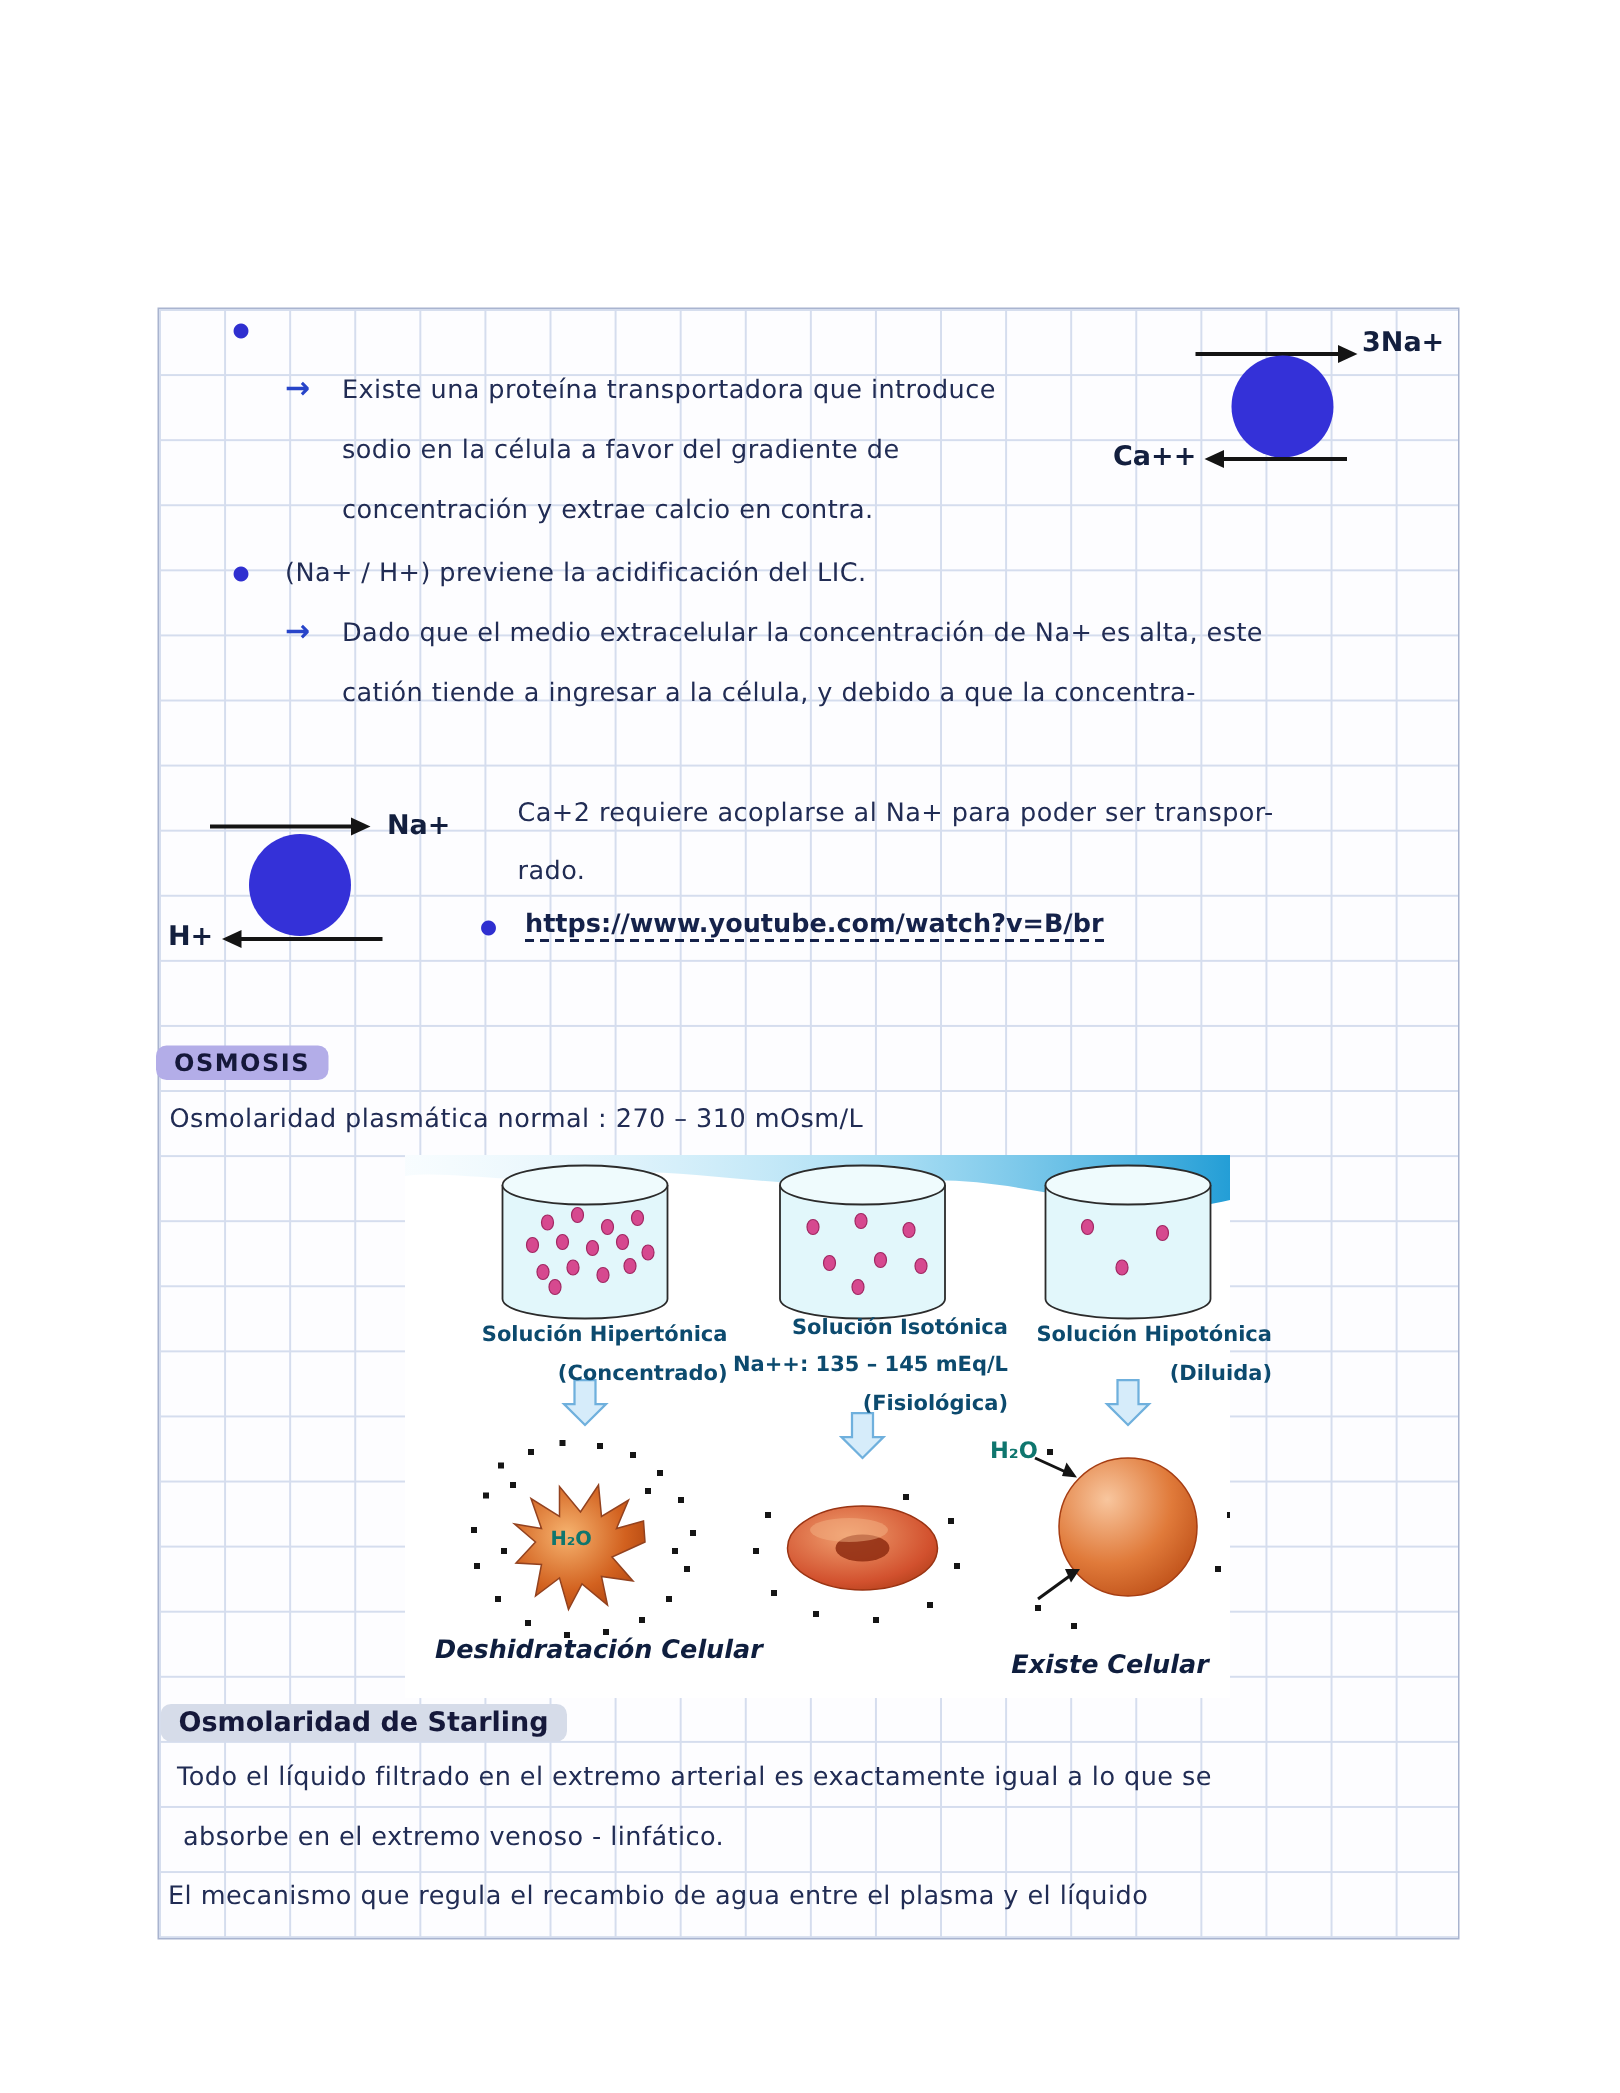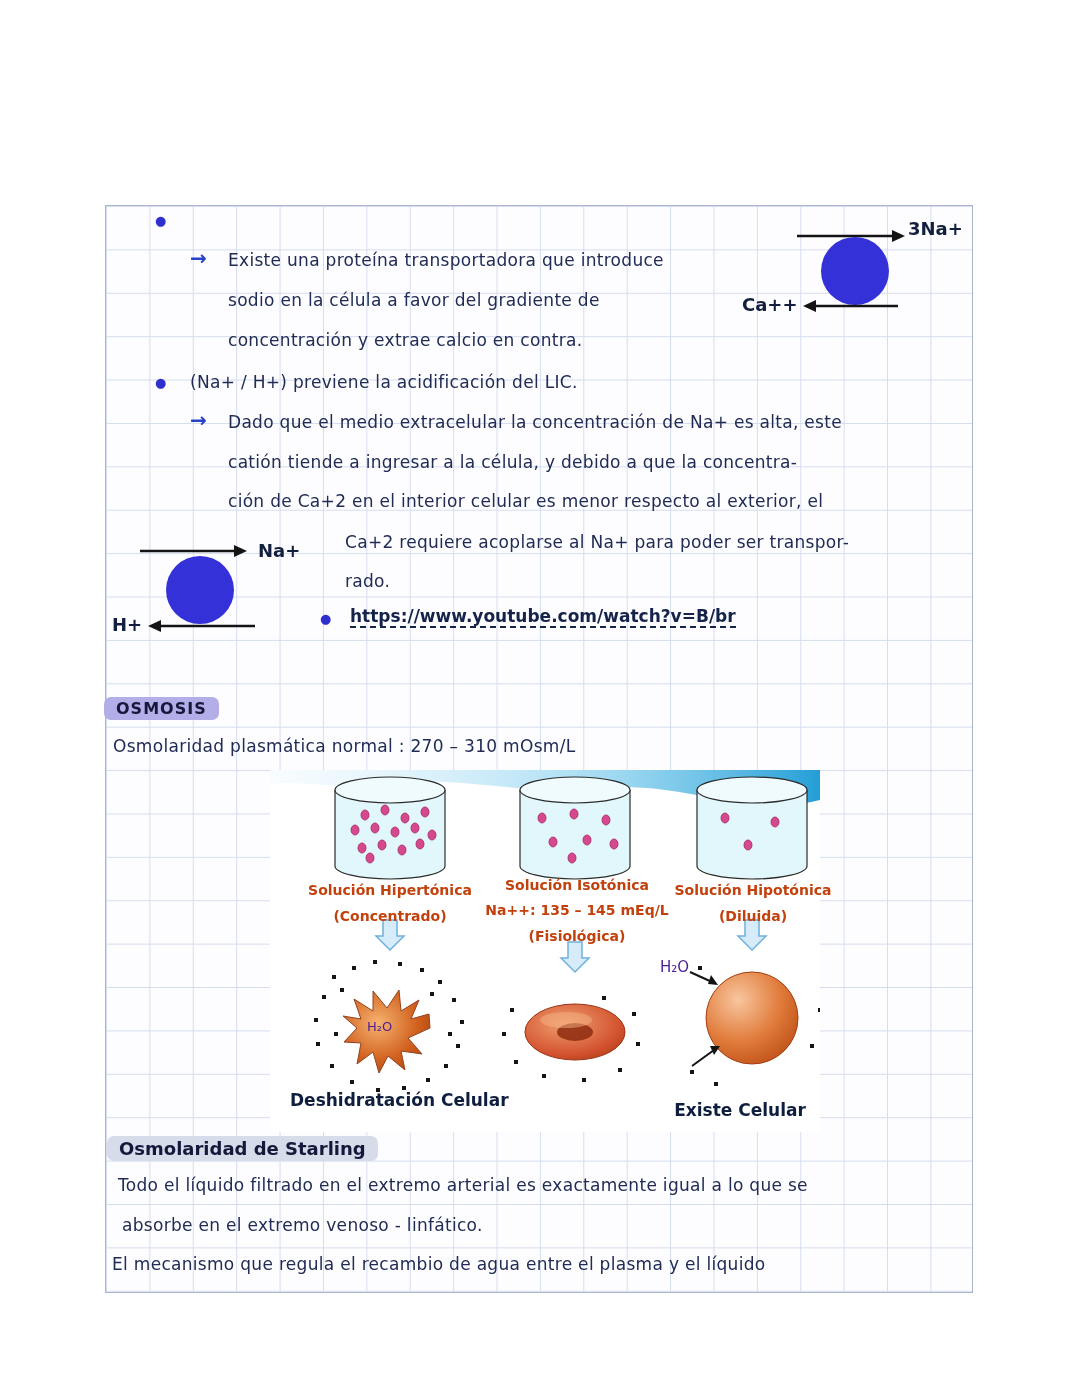--- a/index.html
+++ b/index.html
@@ -29,23 +29,23 @@
     position: absolute; font-size: 17px; font-weight: bold; color: #15224a;
     border-bottom: 2px dashed #15224a; white-space: nowrap; text-decoration: none;
   }
   .pill {
     position: absolute; padding: 2px 12px; border-radius: 7px; font-weight: bold;
     color: #15183a; white-space: nowrap;
   }
   .pill-osmosis { background: #b3ade8; font-size: 16px; letter-spacing: 1px; }
   .pill-starling { background: #d6dce9; font-size: 18px; }
   .figure { position: absolute; left: 270px; top: 770px; width: 550px; height: 362px; background: #ffffff; }
-  .figlabel { position: absolute; text-align: center; font-weight: bold; font-size: 14px; color: #c2410c; white-space: nowrap; }
-  .figcap { position: absolute; text-align: center; font-weight: bold; font-size: 17px; color: #0f1e3e; white-space: nowrap; }
-  .h2o { position: absolute; font-weight: normal; font-size: 13px; color: #4c1d95; white-space: nowrap; }
+  .figlabel { position: absolute; text-align: right; font-weight: bold; font-size: 14px; color: #0c4a6e; white-space: nowrap; }
+  .figcap { position: absolute; text-align: center; font-weight: bold; font-size: 17px; color: #0f1e3e; white-space: nowrap; font-style: italic; }
+  .h2o { position: absolute; font-weight: bold; font-size: 13px; color: #0f766e; white-space: nowrap; }
   svg.abs { position: absolute; }
 </style>
 </head>
 <body>
 
 <div class="canvas">
   <div class="sheet"></div>
 
   <span class="bullet" style="left:155px;top:214px">●</span>
   <span class="arrowg" style="left:190px;top:248px">→</span>
@@ -61,21 +61,20 @@
     <polygon points="68,98 81,92 81,104" fill="#141414"></polygon>
   </svg>
   <div class="handlbl" style="left:908px;top:218px">3Na+</div>
   <div class="handlbl" style="left:742px;top:294px">Ca++</div>
 
   <span class="bullet" style="left:155px;top:376px">●</span>
   <div class="hw" style="left:190px;top:372px">(Na+ / H+) previene la acidificación del LIC.</div>
   <span class="arrowg" style="left:190px;top:410px">→</span>
   <div class="hw" style="left:228px;top:452px">catión tiende a ingresar a la célula, y debido a que la concentra-</div>
   <div class="hw" style="left:228px;top:412px">Dado que el medio extracelular la concentración de Na+ es alta, este</div>
-  <div class="hw" style="left:228px;top:491px">ción de Ca+2 en el interior celular es menor respecto al exterior, el</div>
   <div class="hw" style="left:345px;top:532px">Ca+2 requiere acoplarse al Na+ para poder ser transpor-</div>
   <div class="hw" style="left:345px;top:571px">rado.</div>
 
   <svg class="abs" style="left:105px;top:523px" width="270" height="125" viewBox="0 0 270 125">
     <line x1="35" y1="28" x2="130" y2="28" stroke="#141414" stroke-width="2.6"></line>
     <polygon points="142,28 129,22 129,34" fill="#141414"></polygon>
     <circle cx="95" cy="67" r="34" fill="#3431d8"></circle>
     <line x1="150" y1="103" x2="55" y2="103" stroke="#141414" stroke-width="2.6"></line>
     <polygon points="43,103 56,97 56,109" fill="#141414"></polygon>
   </svg>

